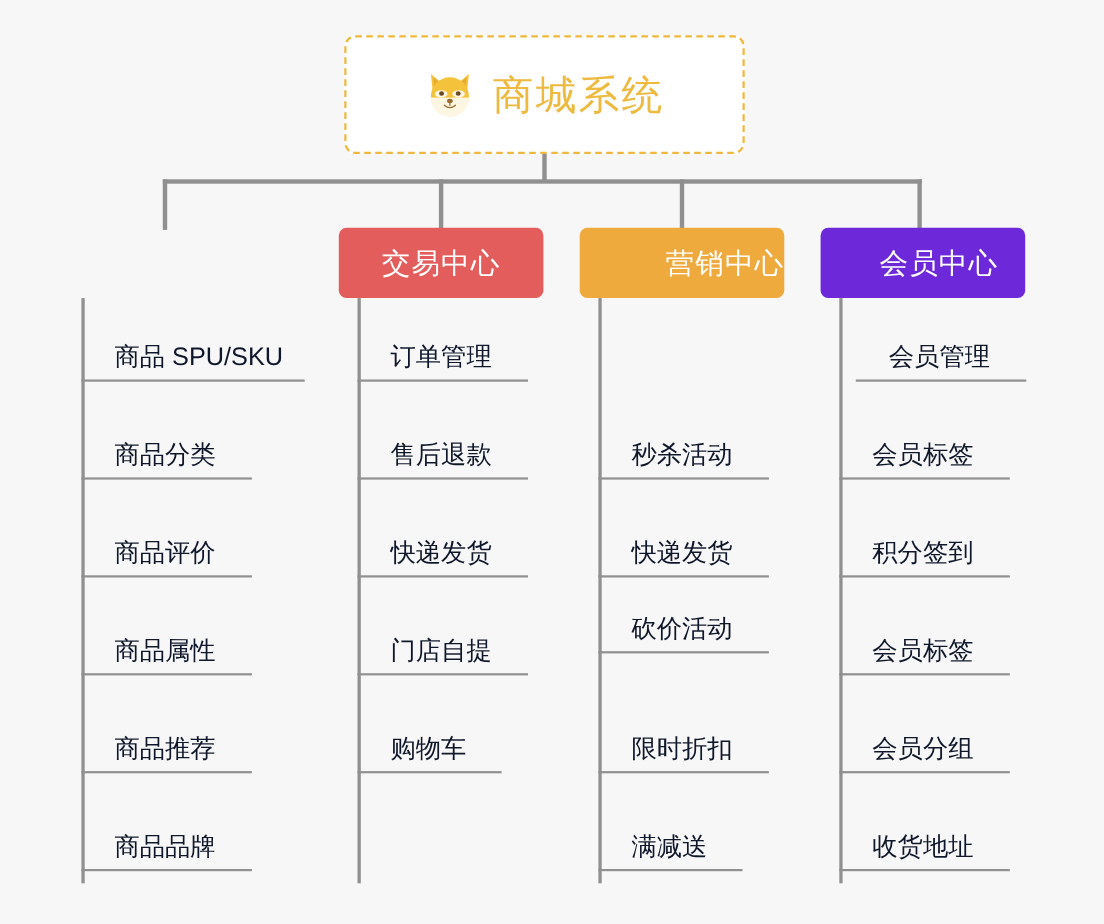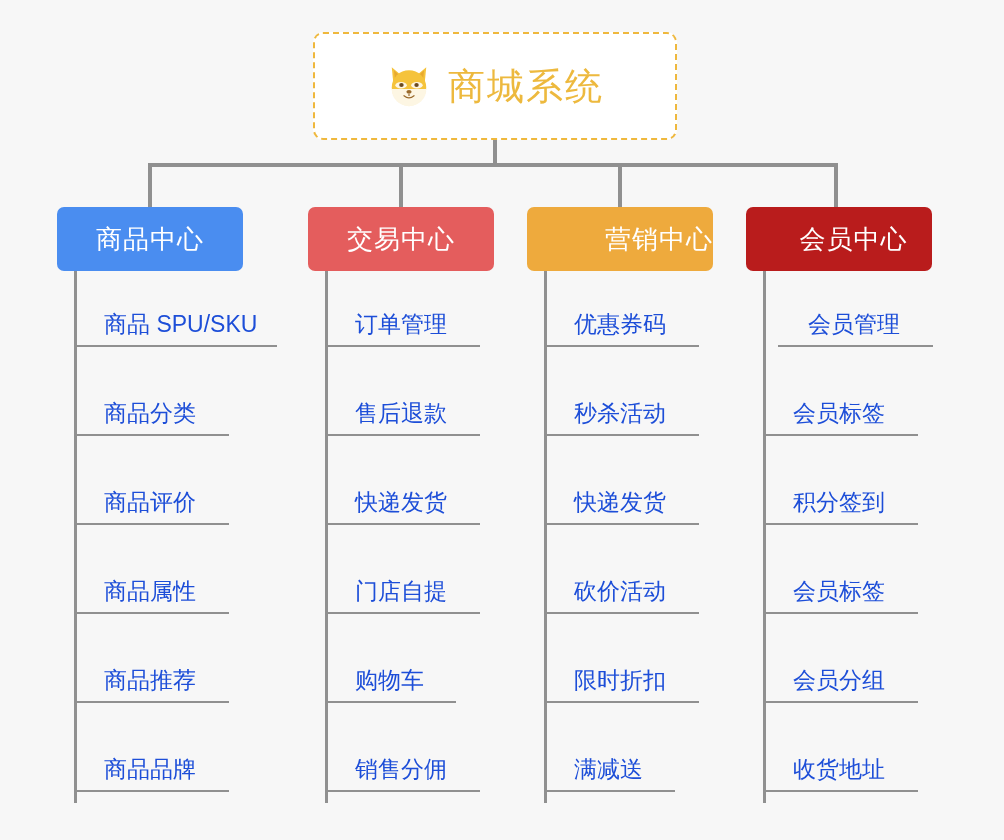--- a/index.html
+++ b/index.html
@@ -85,21 +85,21 @@
   .leaf {
     position: absolute;
     height: 89px;
     box-sizing: border-box;
     border-bottom: 2px solid #909090;
     display: flex;
     align-items: flex-end;
   }
   .leaf-label {
     font-size: 23px;
-    color: #1d4ed8;
+    color: #0f172a;
     line-height: 1;
     padding-bottom: 9px;
     padding-left: 30px;
     white-space: nowrap;
   }
 </style>
 </head>
 <body>
 
 <div id="canvas">
@@ -126,23 +126,20 @@
 
   <div class="conn conn-v" style="left:493px; top:140px; height:25px;"></div>
 
   <div class="conn conn-h" style="left:148px; top:163px; width:690px;"></div>
 
   <div class="conn conn-v" style="left:148px; top:163px; height:46px;"></div>
   <div class="conn conn-v" style="left:399px; top:163px; height:46px;"></div>
   <div class="conn conn-v" style="left:618px; top:163px; height:46px;"></div>
   <div class="conn conn-v" style="left:834px; top:163px; height:46px;"></div>
 
-  <div class="cat-box" style="left:57px; width:186px; background:#4a8df0;">
-    <span>商品中心</span>
-  </div>
   <div class="spine" style="left:74px; top:271px; height:532px;"></div>
 
   <div class="leaf" style="left:74px; top:258px; width:203px;">
     <span class="leaf-label">商品 SPU/SKU</span>
   </div>
   <div class="leaf" style="left:74px; top:347px; width:155px;font-family:Liberation Serif, serif;">
     <span class="leaf-label">商品分类</span>
   </div>
   <div class="leaf" style="left:74px; top:436px; width:155px;">
     <span class="leaf-label">商品评价</span>
@@ -170,49 +167,43 @@
   </div>
   <div class="leaf" style="left:325px; top:436px; width:155px;">
     <span class="leaf-label">快递发货</span>
   </div>
   <div class="leaf" style="left:325px; top:525px; width:155px;">
     <span class="leaf-label">门店自提</span>
   </div>
   <div class="leaf" style="left:325px; top:614px; width:131px;">
     <span class="leaf-label">购物车</span>
   </div>
-  <div class="leaf" style="left:325px; top:703px; width:155px;">
-    <span class="leaf-label">销售分佣</span>
-  </div>
 
   <div class="cat-box" style="left:527px; width:186px; background:#eeaa3d;justify-content:flex-end;">
     <span>营销中心</span>
   </div>
   <div class="spine" style="left:544px; top:271px; height:532px;"></div>
 
-  <div class="leaf" style="left:544px; top:258px; width:155px;">
-    <span class="leaf-label">优惠券码</span>
-  </div>
   <div class="leaf" style="left:544px; top:347px; width:155px;">
     <span class="leaf-label">秒杀活动</span>
   </div>
   <div class="leaf" style="left:544px; top:436px; width:155px;">
     <span class="leaf-label">快递发货</span>
   </div>
-  <div class="leaf" style="left:544px; top:525px; width:155px;">
+  <div class="leaf" style="left:544px; top:505px; width:155px;">
     <span class="leaf-label">砍价活动</span>
   </div>
   <div class="leaf" style="left:544px; top:614px; width:155px;">
     <span class="leaf-label">限时折扣</span>
   </div>
   <div class="leaf" style="left:544px; top:703px; width:131px;">
     <span class="leaf-label">满减送</span>
   </div>
 
-  <div class="cat-box" style="left:746px; width:186px; background:#b91c1c;padding-left:29px;">
+  <div class="cat-box" style="left:746px; width:186px; background:#6d28d9;padding-left:29px;">
     <span>会员中心</span>
   </div>
   <div class="spine" style="left:763px; top:271px; height:532px;"></div>
 
   <div class="leaf" style="left:778px; top:258px; width:155px;">
     <span class="leaf-label">会员管理</span>
   </div>
   <div class="leaf" style="left:763px; top:347px; width:155px;">
     <span class="leaf-label">会员标签</span>
   </div>

